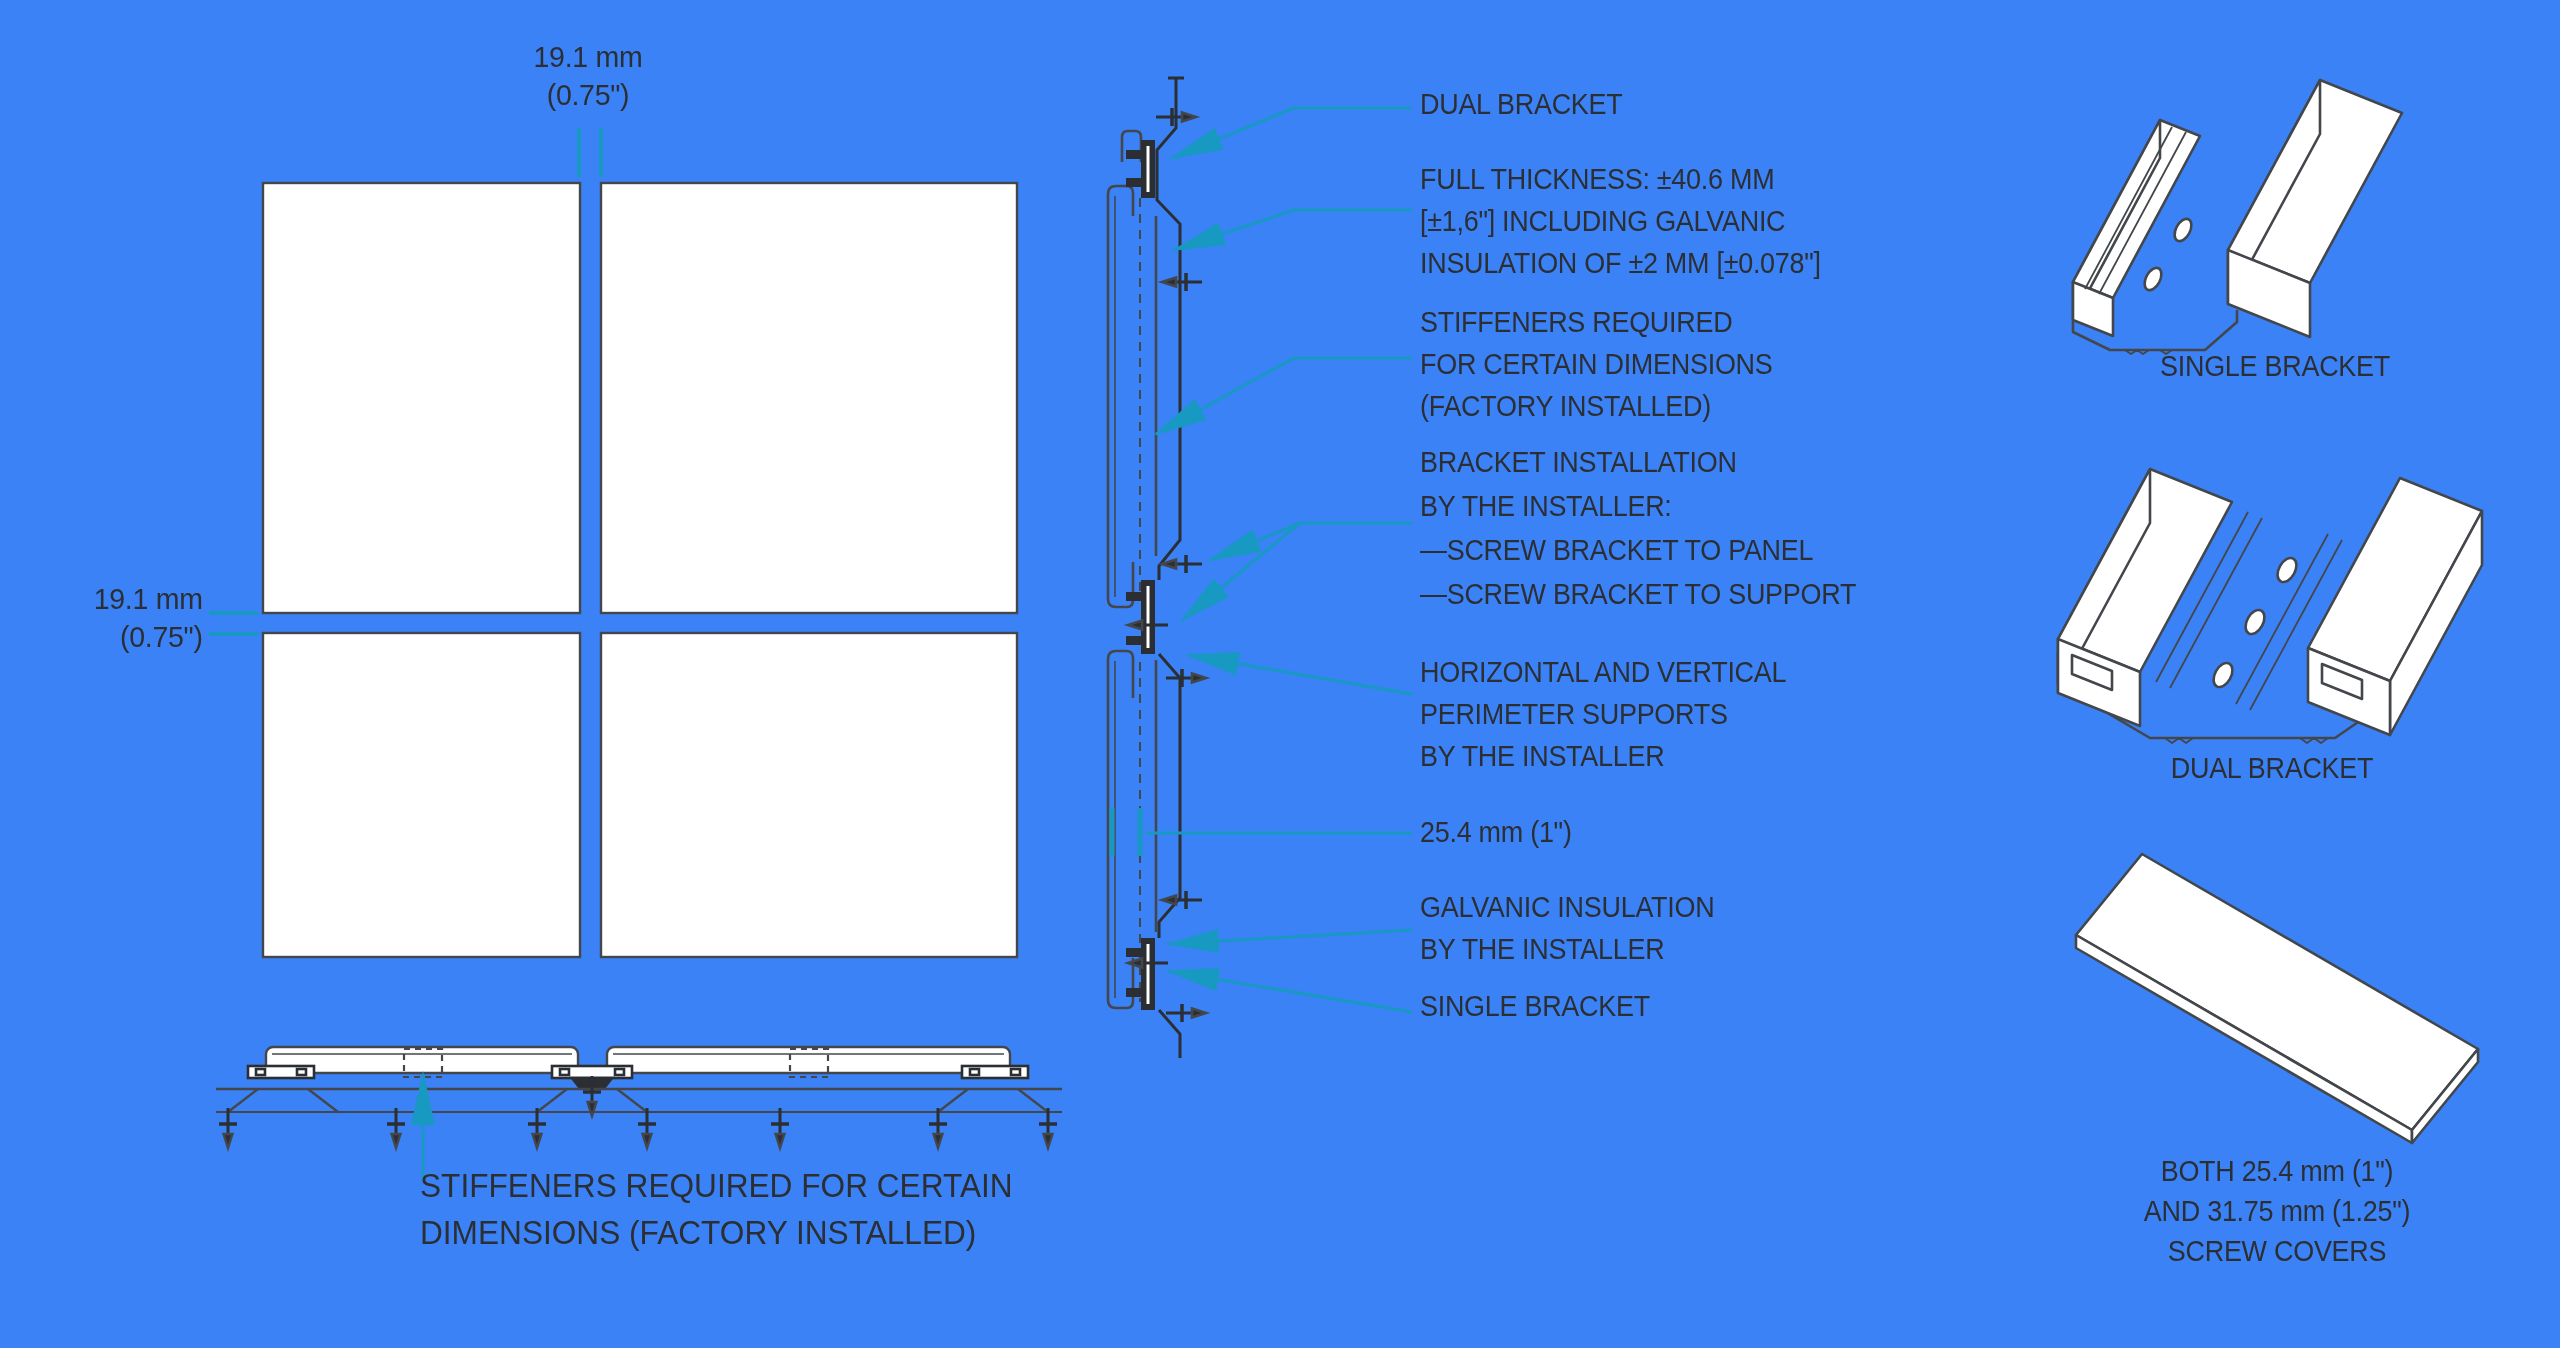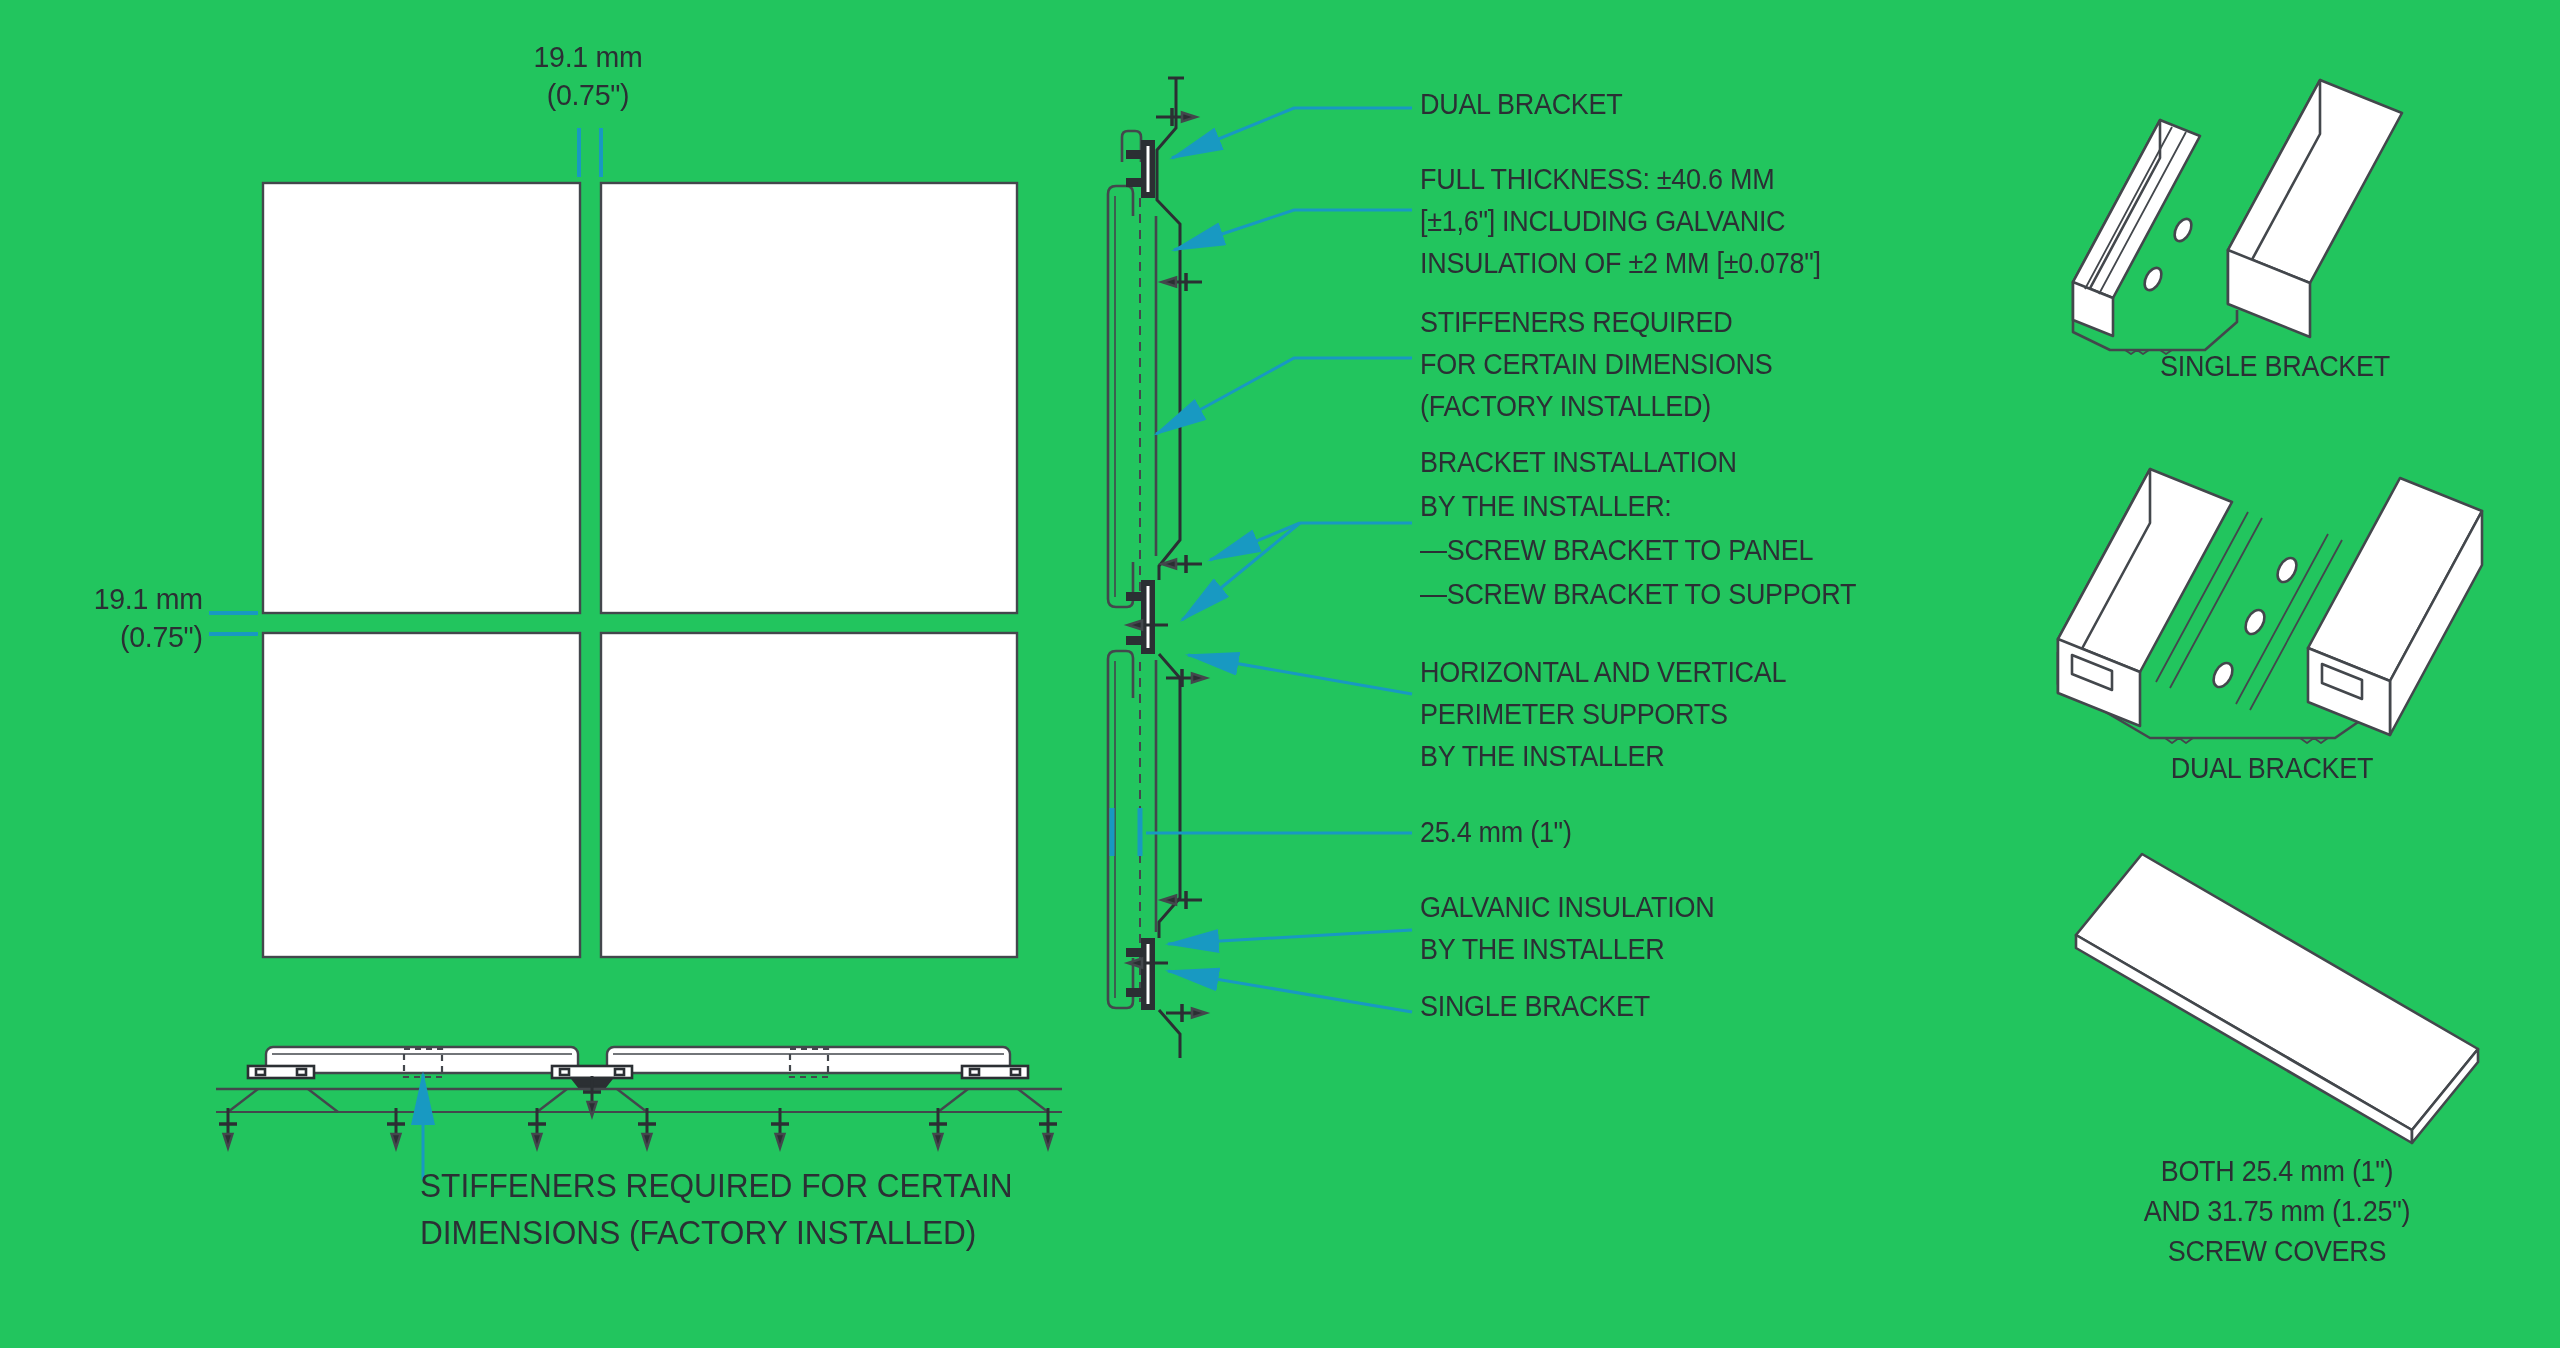--- a/index.html
+++ b/index.html
@@ -1,16 +1,16 @@
 <!DOCTYPE html>
 <html><head>
 <meta charset="utf-8">
 <style>
   html,body{margin:0;padding:0;background:#ffffff;}
-  .stage{position:relative;width:2560px;height:1348px;background:#22c55e;overflow:hidden;
+  .stage{position:relative;width:2560px;height:1348px;background:#3b82f6;overflow:hidden;
          font-family:"Liberation Sans", sans-serif;color:#2b2f34;}
   svg{position:absolute;left:0;top:0;}
   .txt{position:absolute;white-space:nowrap;color:#2b2f34;}
   .callout{font-size:29px;line-height:42px;letter-spacing:-0.3px;
            transform:scaleX(.93);transform-origin:0 0;}
   .dim{font-size:30px;line-height:38px;letter-spacing:-0.3px;}
   .dim-center{text-align:center;transform:scaleX(.95);transform-origin:50% 0;}
   .dim-right{text-align:right;transform:scaleX(.95);transform-origin:100% 0;}
   .bottom-note{font-size:34px;line-height:47px;letter-spacing:0px;
                transform:scaleX(.93);transform-origin:0 0;}

